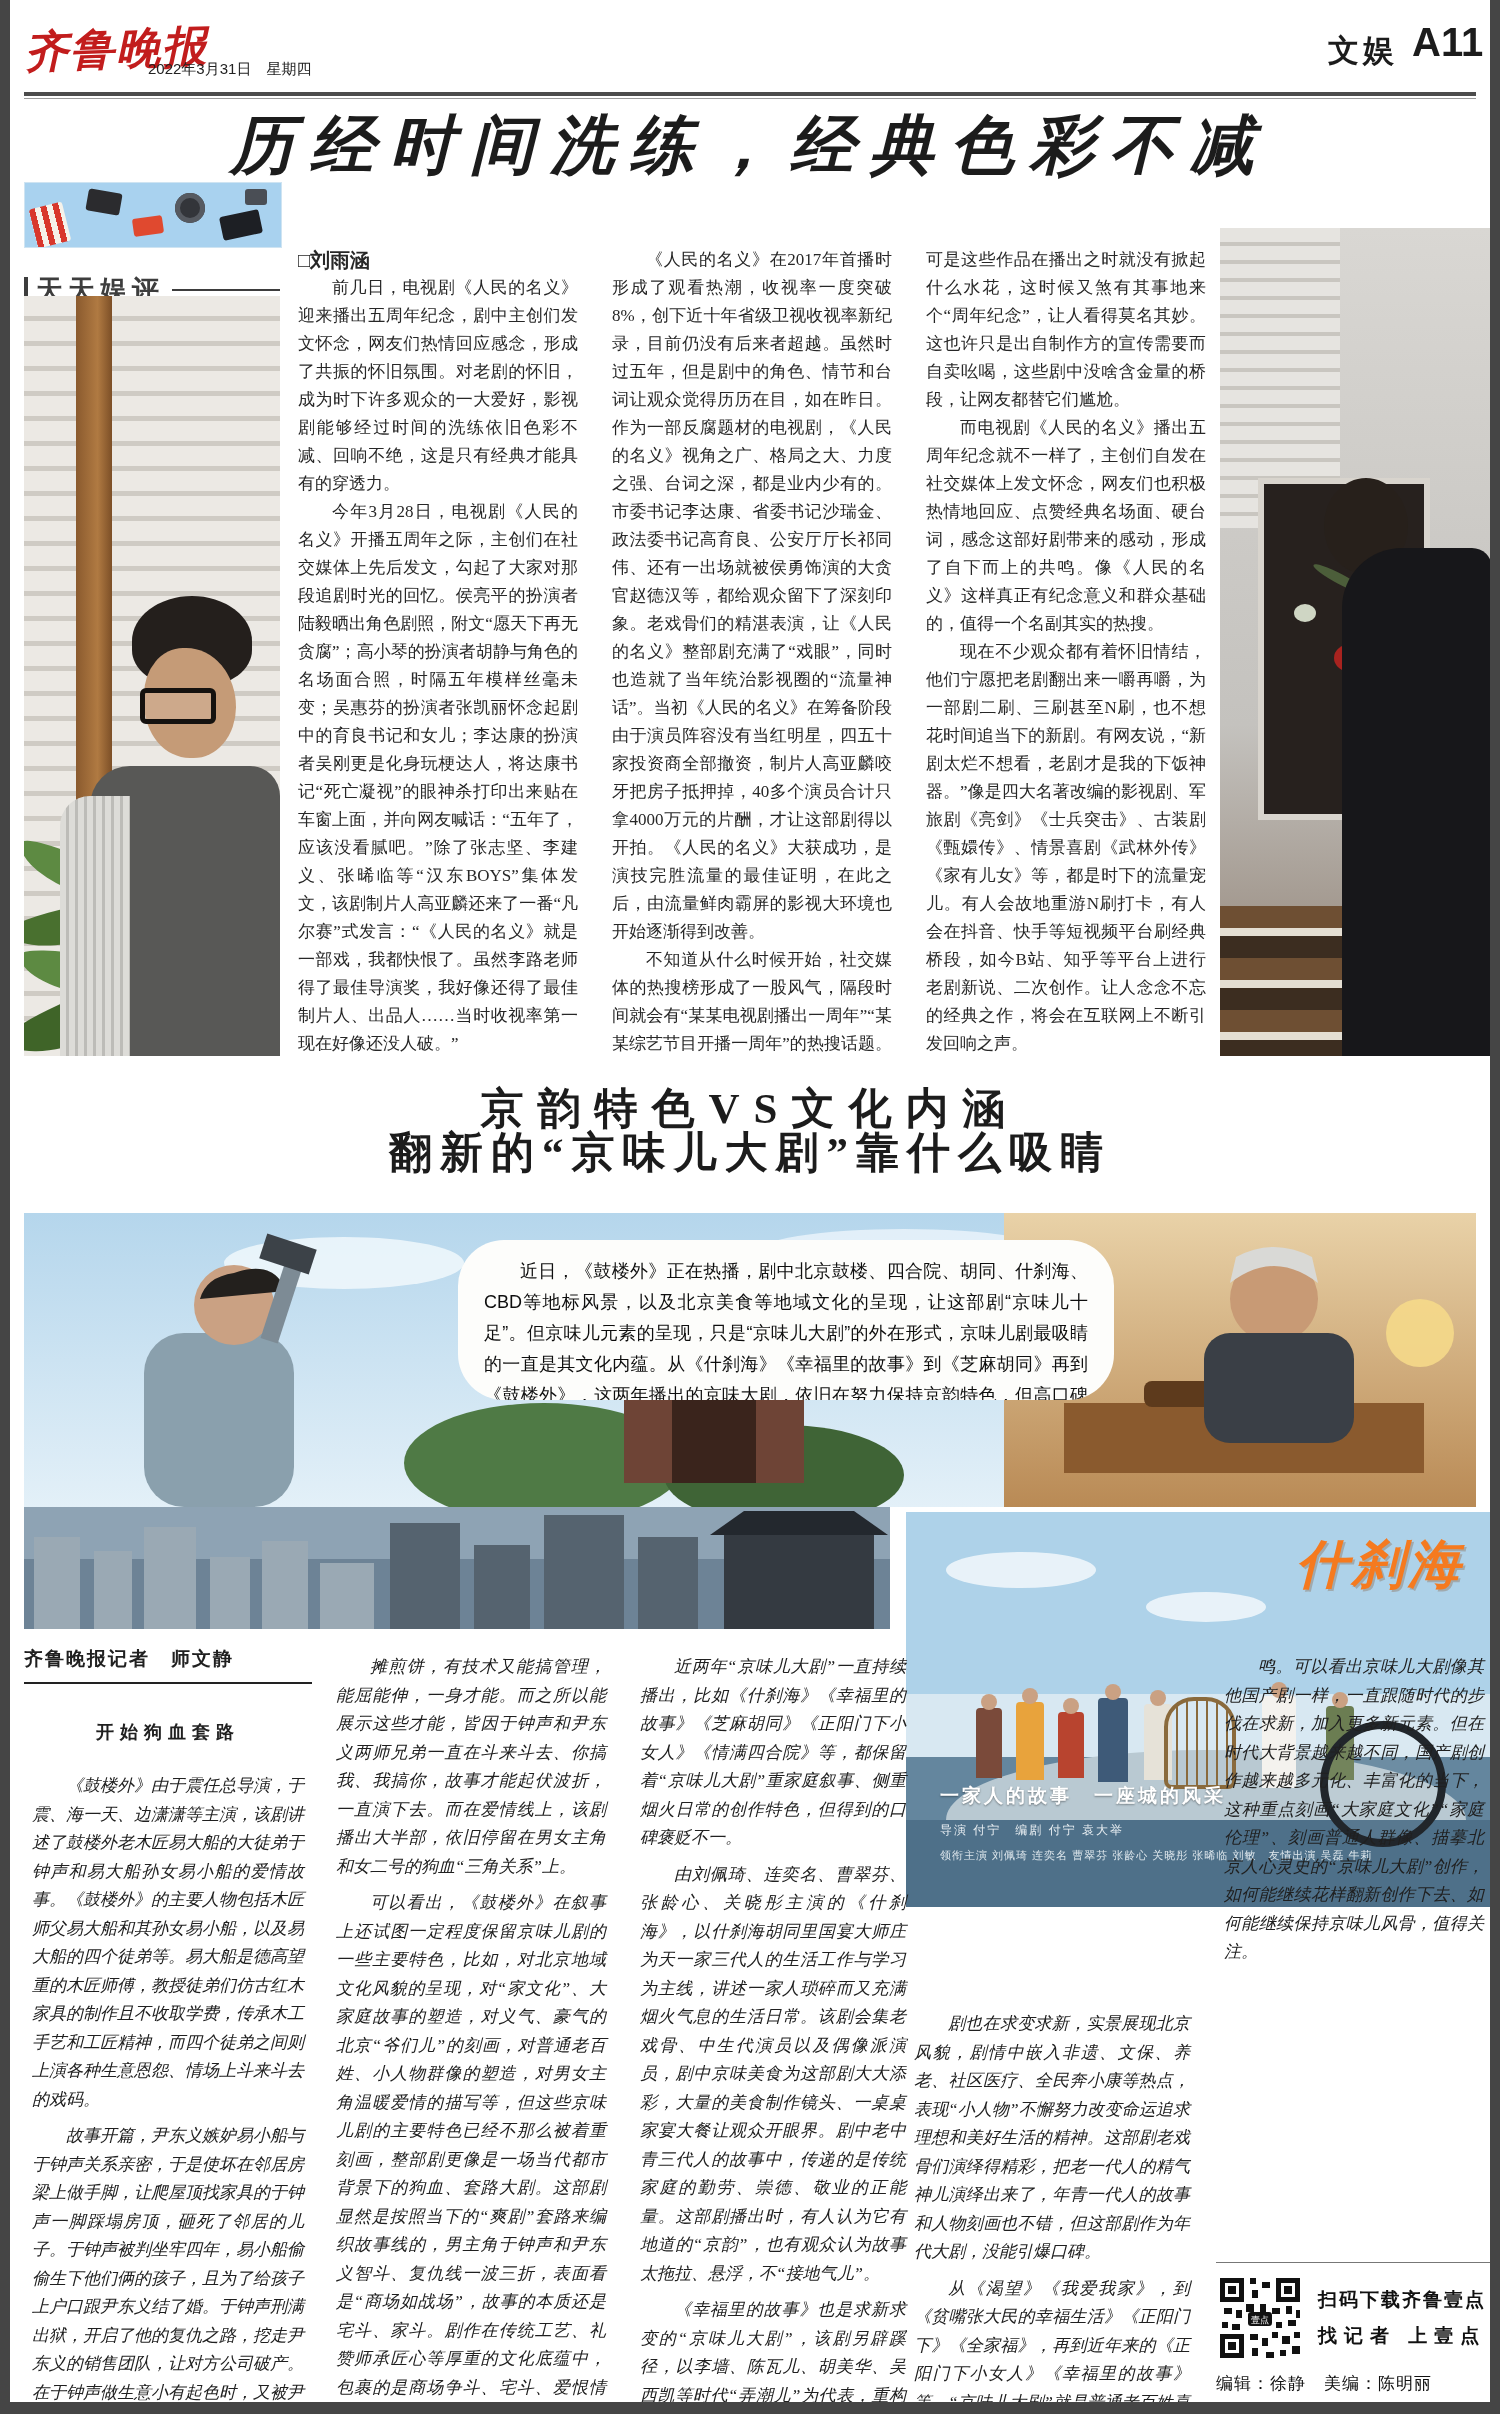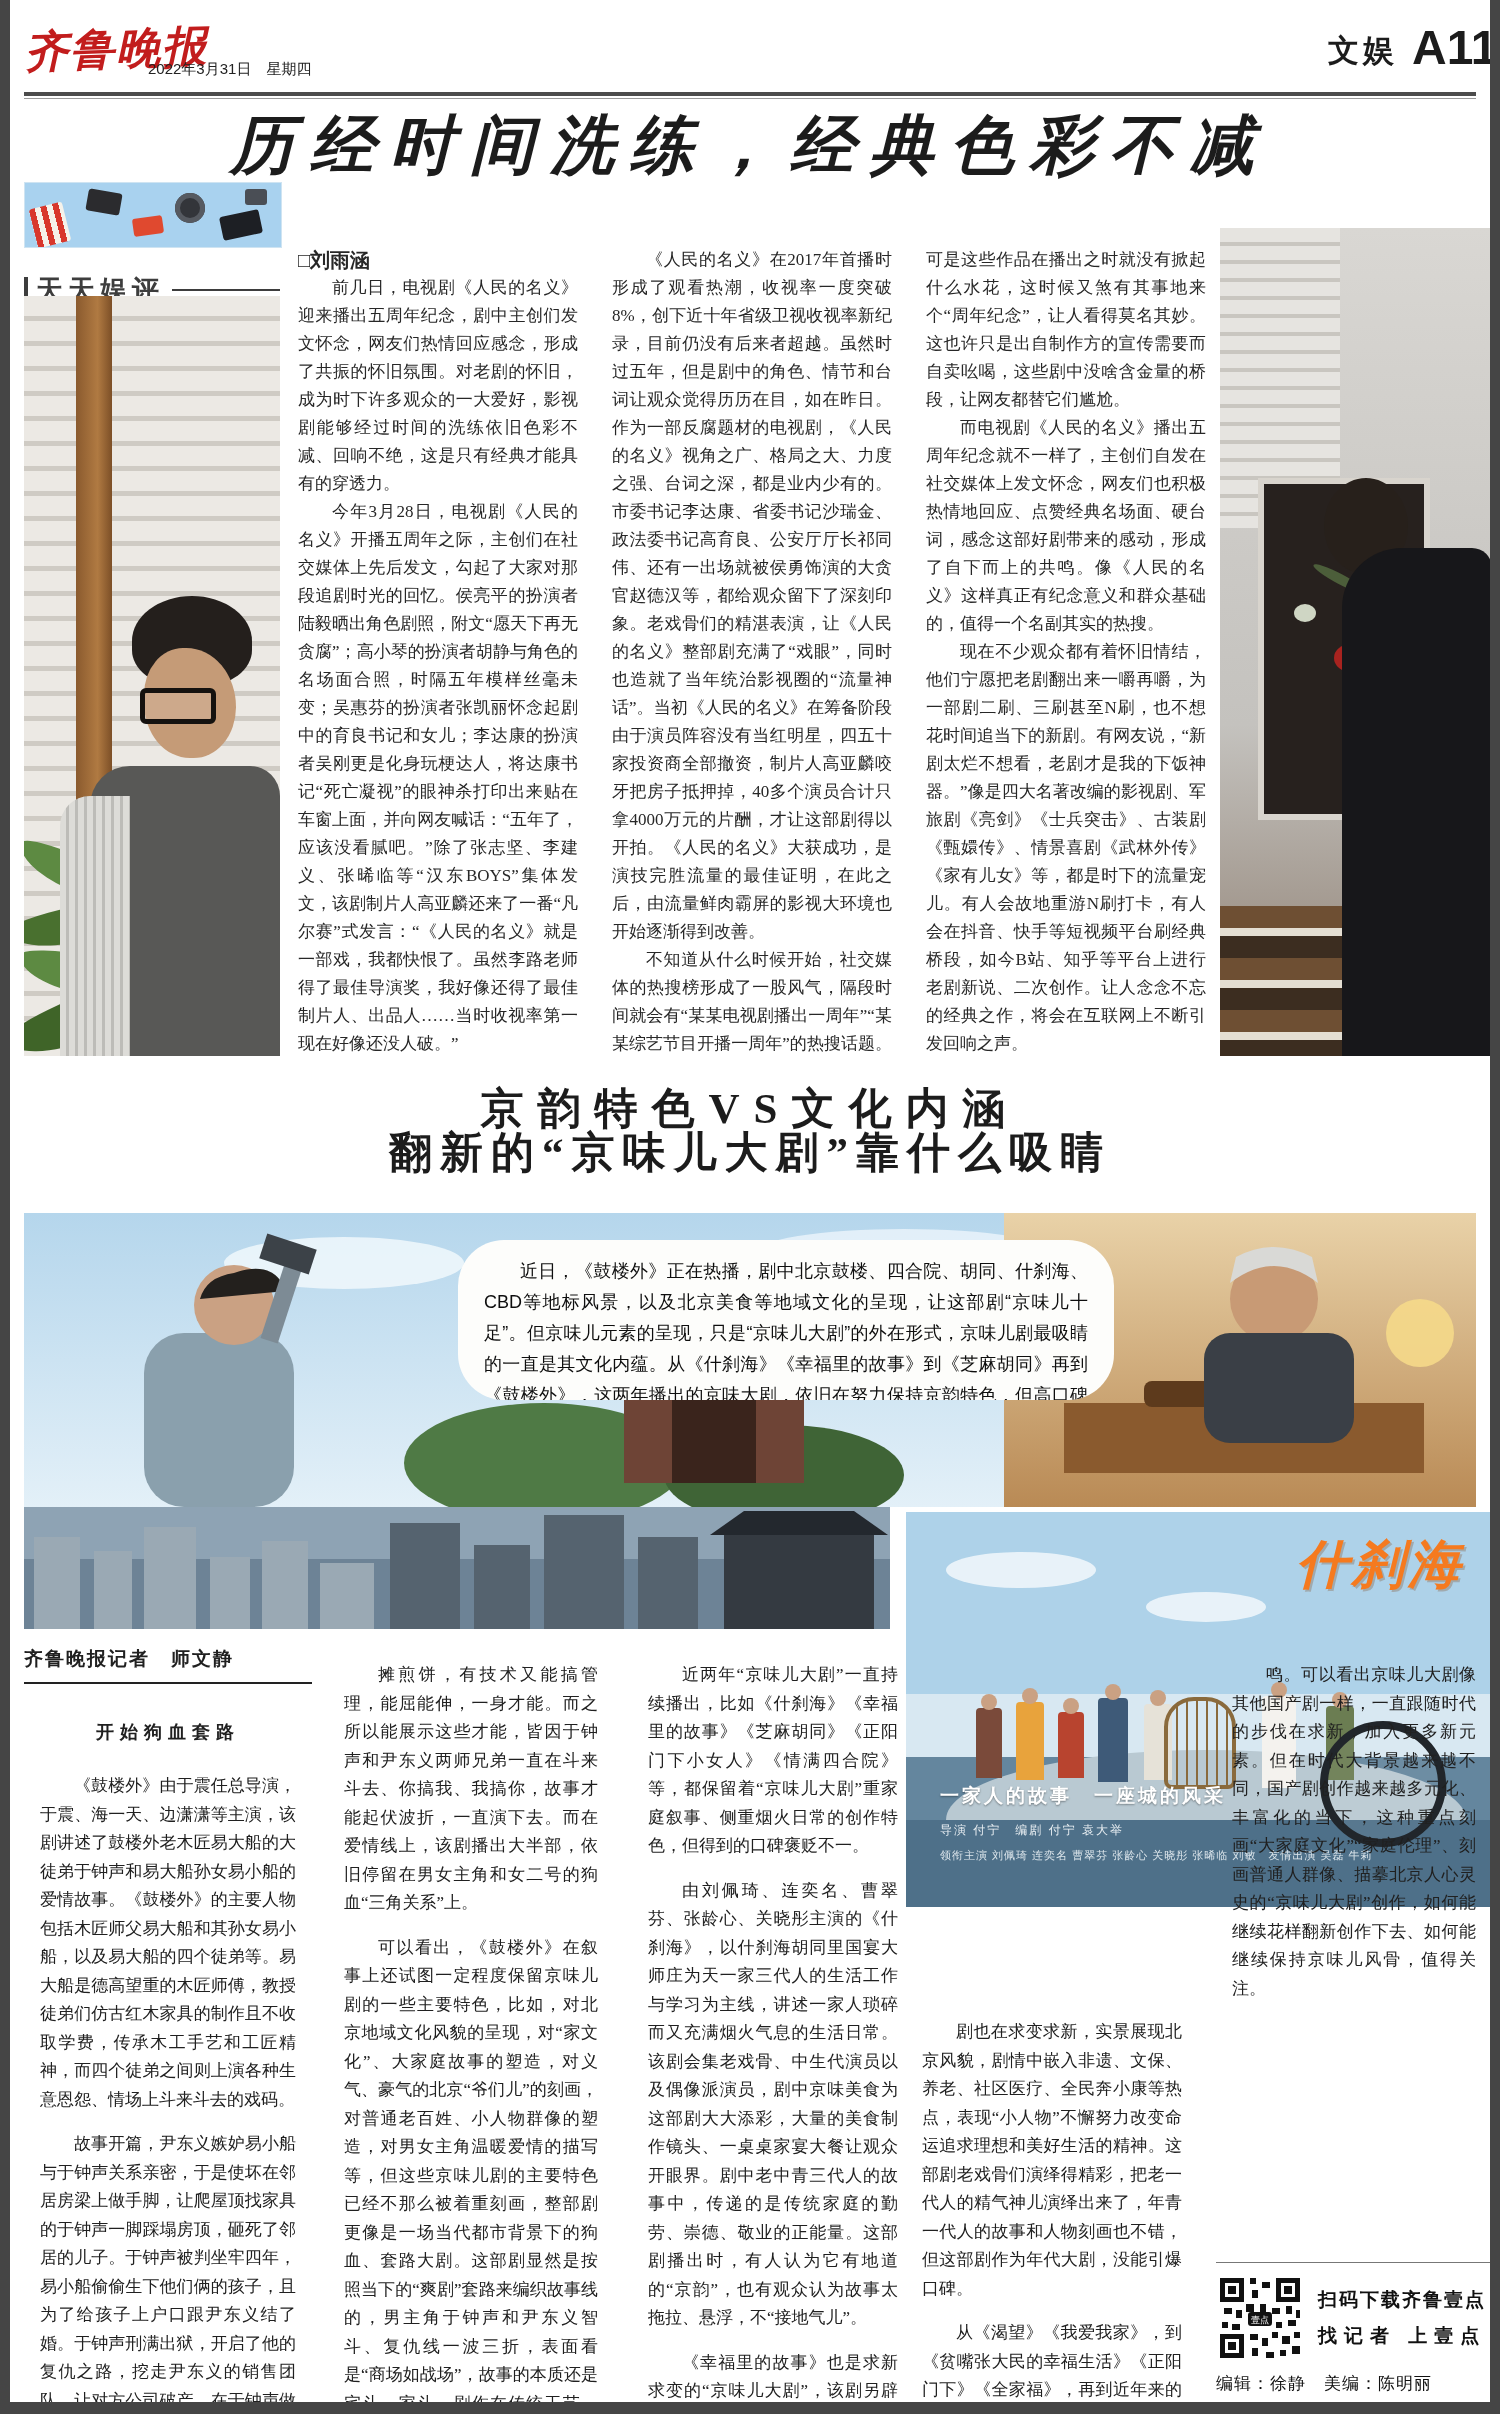--- a/index.html
+++ b/index.html
@@ -6,21 +6,21 @@
   body{width:1500px;height:2414px;background:#454545;position:relative;
        font-family:"Liberation Serif","DejaVu Serif",serif;color:#1c1c1c;}
   .page{position:absolute;left:10px;top:0;width:1480px;height:2402px;background:#ffffff;overflow:hidden;}
   .abs{position:absolute;}
 
   
   .masthead{left:14px;top:20px;font-size:44px;font-weight:bold;font-style:italic;
             color:#c21d1d;letter-spacing:2px;transform:rotate(-2deg);}
   .dateline{left:138px;top:60px;font-size:15px;color:#222;font-family:"Liberation Sans",sans-serif;}
   .section-name{left:1318px;top:30px;font-size:31px;font-weight:bold;letter-spacing:4px;}
-  .page-no{left:1402px;top:20px;font-size:48px;font-weight:bold;font-family:"Liberation Sans",sans-serif;}
+  .page-no{left:1402px;top:20px;font-size:40px;font-weight:bold;font-family:"Liberation Sans",sans-serif;}
   .head-rule{left:14px;top:92px;width:1452px;height:7px;
              background:linear-gradient(#4c4c4c 0 4px,transparent 4px 6px,#9a9a9a 6px 7px);}
 
   
   .lead-headline{left:0;top:102px;width:1480px;text-align:center;font-size:64px;font-weight:bold;
                  font-style:italic;letter-spacing:16px;white-space:nowrap;}
 
   
   .col-banner{left:14px;top:182px;width:256px;height:64px;background:#a9d2ef;overflow:hidden;border:1px solid #cfe4f2;}
   .icon-chip{position:absolute;border-radius:3px;}
@@ -87,21 +87,21 @@
                 color:#f57a1f;letter-spacing:4px;text-shadow:2px 2px 0 rgba(120,50,0,.25);}
   .poster-tagline{position:absolute;left:34px;bottom:98px;color:#fff;font-size:19px;font-weight:bold;
                   letter-spacing:3px;font-family:"Liberation Sans",sans-serif;text-shadow:0 1px 2px rgba(0,0,0,.4);}
   .poster-credits{position:absolute;left:34px;bottom:68px;color:#e8eef2;font-size:12px;letter-spacing:2px;
                   font-family:"Liberation Sans",sans-serif;}
   .poster-cast{position:absolute;left:34px;bottom:44px;color:#dde6ec;font-size:11px;letter-spacing:1px;
                font-family:"Liberation Sans",sans-serif;}
 
   
   .bcol{top:1645px;height:766px;font-size:17px;line-height:28.5px;text-align:justify;color:#202020;overflow:hidden;}
-  .bcol p{margin:16px;text-indent:2em;}
+  .bcol p{margin:8px;text-indent:2em;font-style:italic;}
   .c1{left:14px;width:288px;}
   .c2{left:318px;width:286px;}
   .c3{left:622px;width:282px;}
   .c4{left:896px;top:2002px;width:292px;height:409px;}
   .c5{left:1206px;width:276px;height:612px;}
   .reporter{font-family:"Liberation Sans",sans-serif;font-size:19px;font-weight:bold;letter-spacing:2px;
             border-bottom:2px solid #222;padding-bottom:8px;margin-bottom:28px;}
   .subhead{font-family:"Liberation Sans","DejaVu Sans",sans-serif;font-size:18px;font-weight:bold;
            text-align:center;letter-spacing:6px;margin:34px 0 26px 0;text-indent:0 !important;}
 

